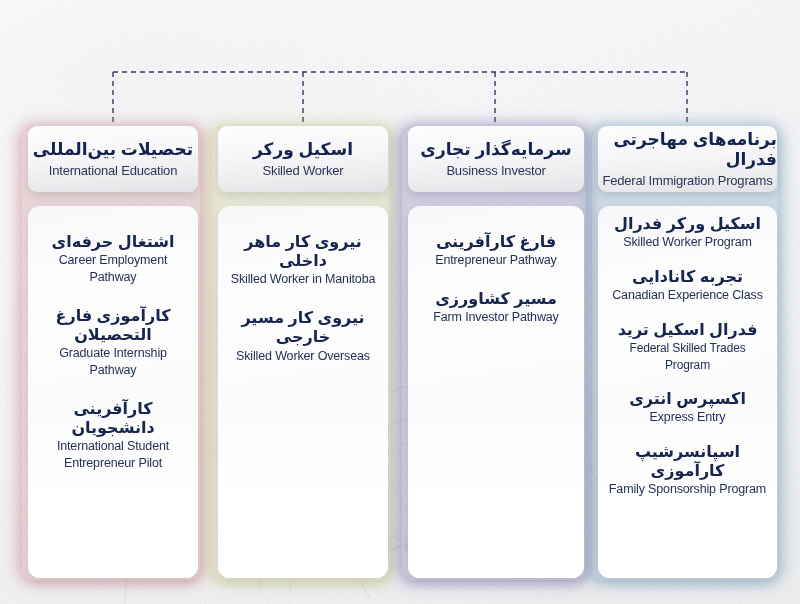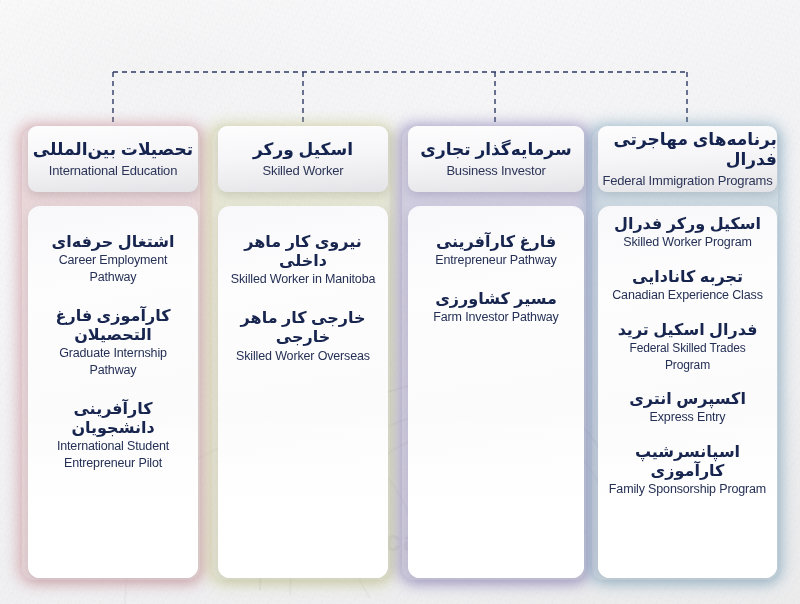--- a/index.html
+++ b/index.html
@@ -208,21 +208,21 @@
   </div>
 
   <div class="panel" style="left:218px; width:170px; height:372px; box-shadow:0 4px 10px rgba(105,105,80,0.15);">
     <div class="item">
       <div class="fa">نیروی کار ماهر داخلی</div>
       <div class="en">
         <span class="ln">Skilled Worker in Manitoba</span>
       </div>
     </div>
     <div class="item">
-      <div class="fa">خارجی کار ماهر خارجی</div>
+      <div class="fa">نیروی کار مسیر خارجی</div>
       <div class="en">
         <span class="ln">Skilled Worker Overseas</span>
       </div>
     </div>
   </div>
 
   <div class="glow" style="left:402px; top:128px; width:184px; height:452px;
               box-shadow:0 0 14px 5px rgba(138,127,184,0.60);
               background:rgba(138,127,184,0.32);"></div>
 

